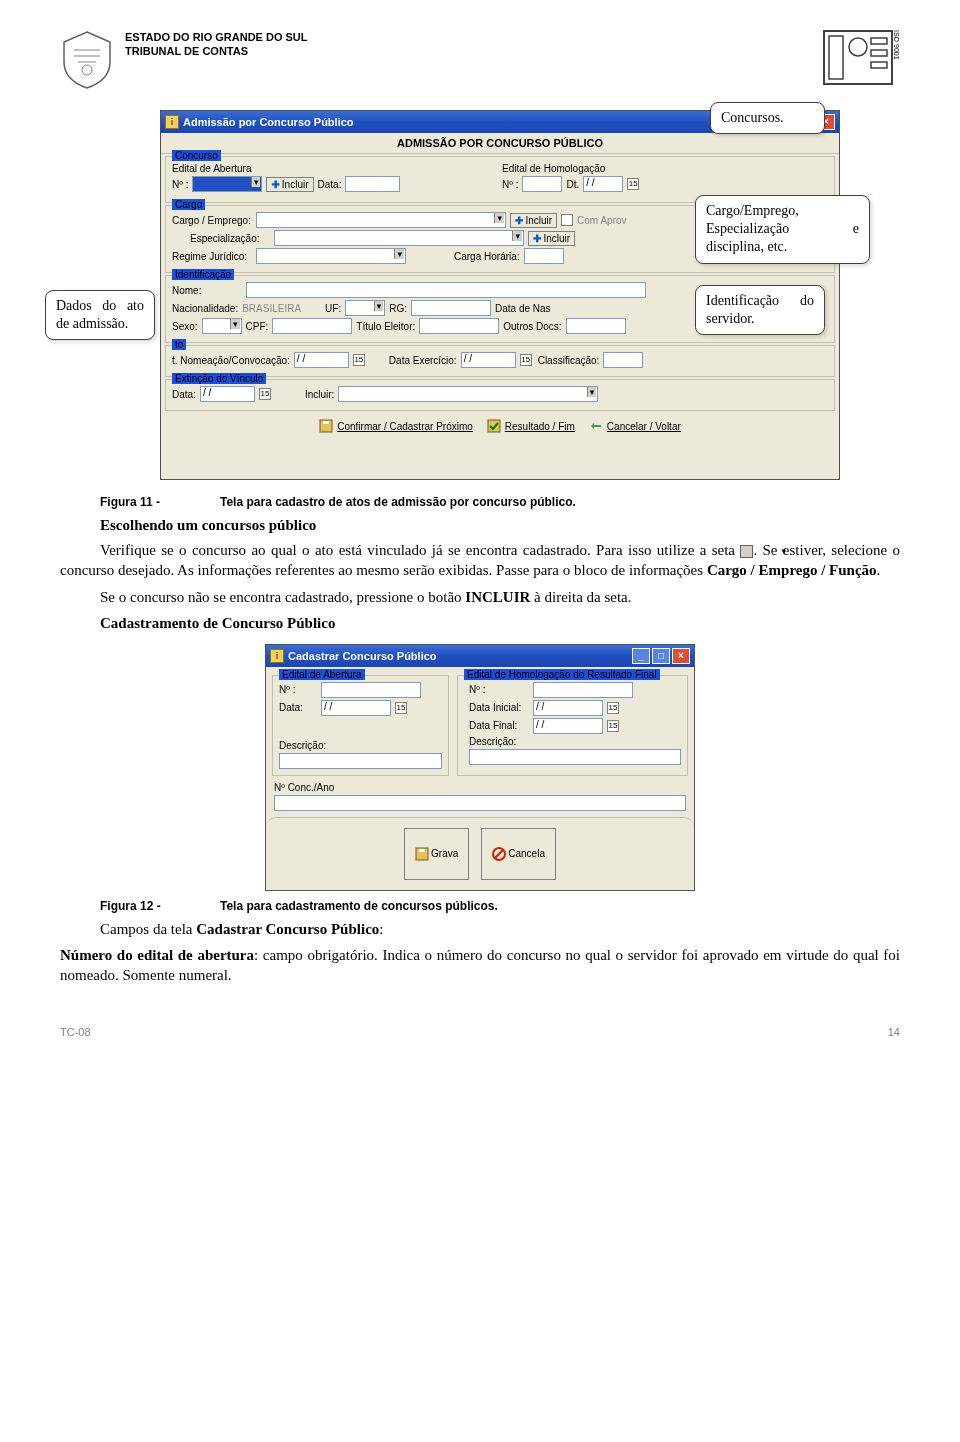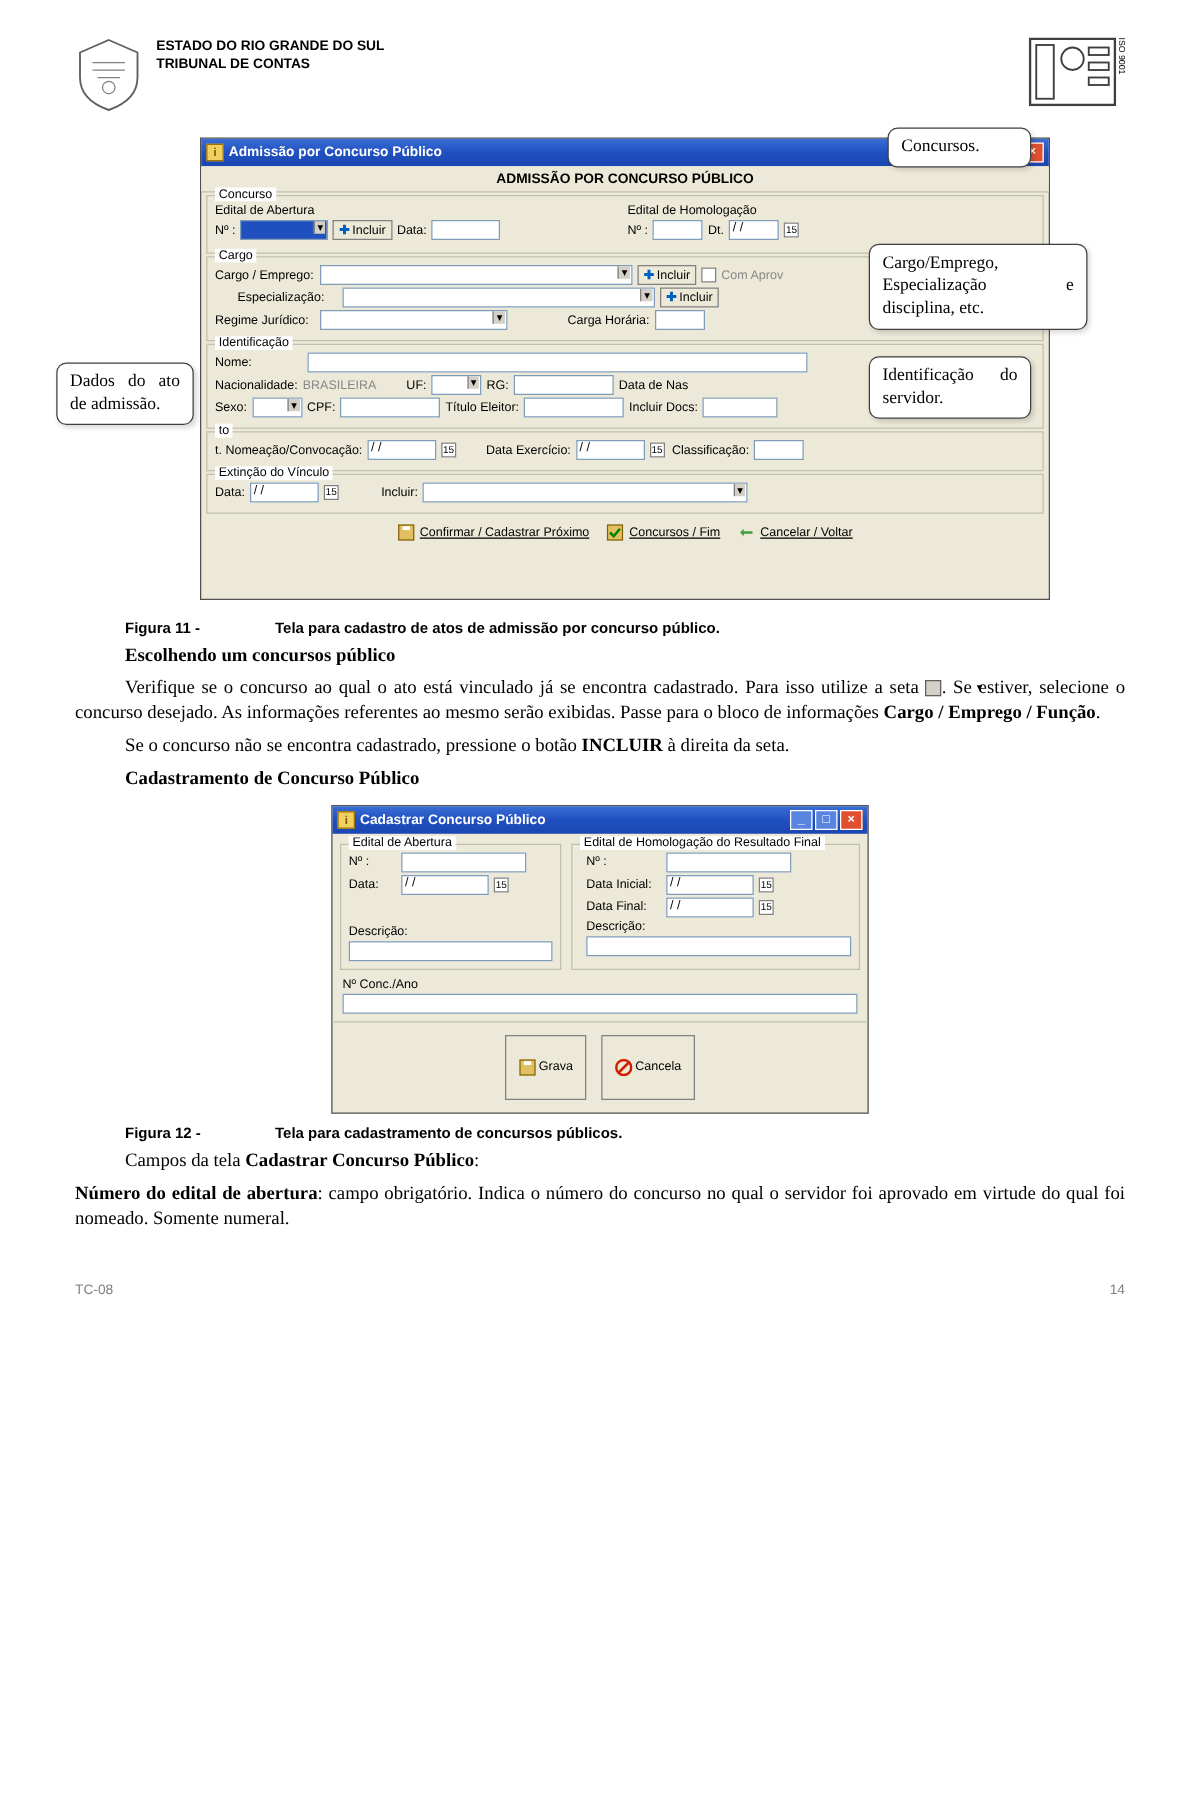--- a/index.html
+++ b/index.html
@@ -89,21 +89,21 @@
     margin: 2px 4px;
     padding: 4px 6px 6px 6px;
     font-family: Tahoma, sans-serif;
     font-size: 10px;
     position: relative;
   }
   .legend {
     position: absolute;
     top: -7px;
     left: 6px;
-    background: #ffffff;
+    background: #1d4ed8;
     padding: 0 3px;
     font-size: 10px;
   }
   .row { display: flex; align-items: center; gap: 4px; margin: 2px 0; flex-wrap: wrap; }
   .lbl { font-size: 10px; white-space: nowrap; }
   .inp {
     background: #fff;
     border: 1px solid #7f9db9;
     height: 16px;
     font-size: 10px;
@@ -288,21 +288,21 @@
         <span class="inp" style="width:80px;"></span>
         <span class="lbl">Data de Nas</span>
       </div>
       <div class="row">
         <span class="lbl">Sexo:</span>
         <span class="sel" style="width:40px;"></span>
         <span class="lbl">CPF:</span>
         <span class="inp" style="width:80px;"></span>
         <span class="lbl">Título Eleitor:</span>
         <span class="inp" style="width:80px;"></span>
-        <span class="lbl">Incluir Docs:</span>
+        <span class="lbl">Outros Docs:</span>
         <span class="inp" style="width:60px;"></span>
       </div>
     </div>
 
     <div class="fieldset">
       <span class="legend">to</span>
       <div class="row">
         <span class="lbl">t. Nomeação/Convocação:</span>
         <span class="inp" style="width:55px;">/ /</span>
         <span class="cal-icon">15</span>
@@ -331,21 +331,21 @@
             <rect x="1" y="1" width="12" height="12" fill="#e0c060" stroke="#806000"></rect>
             <rect x="4" y="2" width="6" height="3" fill="#fff"></rect>
           </svg>
         <span>Confirmar / Cadastrar Próximo</span>
       </span>
       <span class="link-btn">
         <svg class="link-icon" viewBox="0 0 14 14">
             <rect x="1" y="1" width="12" height="12" fill="#e0c060" stroke="#806000"></rect>
             <path d="M3 7 L6 10 L11 4" stroke="#008000" stroke-width="2" fill="none"></path>
           </svg>
-        <span>Concursos / Fim</span>
+        <span>Resultado / Fim</span>
       </span>
       <span class="link-btn">
         <svg class="link-icon" viewBox="0 0 14 14">
             <path d="M2 7 L5 4 L5 6 L12 6 L12 8 L5 8 L5 10 Z" fill="#40a040"></path>
           </svg>
         <span>Cancelar / Voltar</span>
       </span>
     </div>
   </div>
 
@@ -432,21 +432,21 @@
           </div>
         <span class="inp" style="width:100%; height:16px; display:block;"></span>
       </div>
     </div>
     <div style="padding:2px 8px 6px 8px; font-family:Tahoma,sans-serif; font-size:10px;">
       <div class="row">
           <span class="lbl">Nº Conc./Ano</span>
         </div>
       <span class="inp" style="width:100%; display:block;"></span>
     </div>
-    <div style="border-top:1px solid #c0c0b0; padding:10px 0; display:flex; justify-content:center; gap:12px; font-family:Tahoma,sans-serif; font-size:11px;">
+    <div style="border-top:1px solid #c0c0b0; padding:10px 0; display:flex; justify-content:center; gap:12px; font-family:Tahoma,sans-serif; font-size:11px;border-radius:10px;">
       <button class="btn-flat" style="padding:3px 10px;">
         <svg width="14" height="14" viewBox="0 0 14 14">
             <rect x="1" y="1" width="12" height="12" fill="#e0c060" stroke="#806000"></rect>
             <rect x="4" y="2" width="6" height="3" fill="#fff"></rect>
           </svg>
         <span>Grava</span>
       </button>
       <button class="btn-flat" style="padding:18px 10px;">
         <svg width="14" height="14" viewBox="0 0 14 14">
             <circle cx="7" cy="7" r="6" fill="none" stroke="#d02000" stroke-width="2"></circle>

